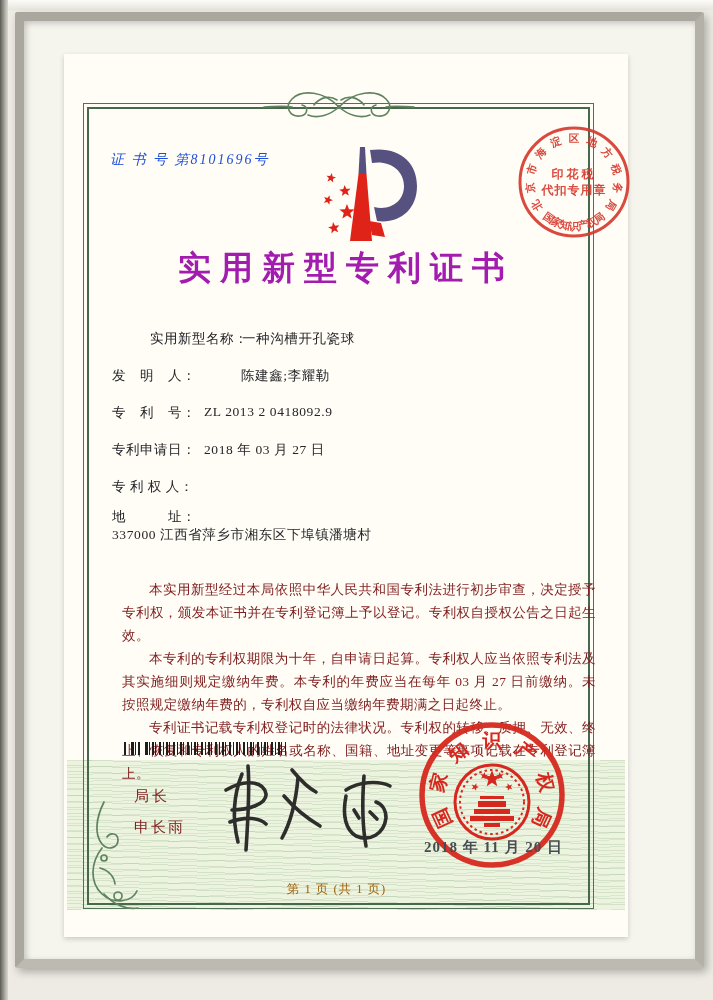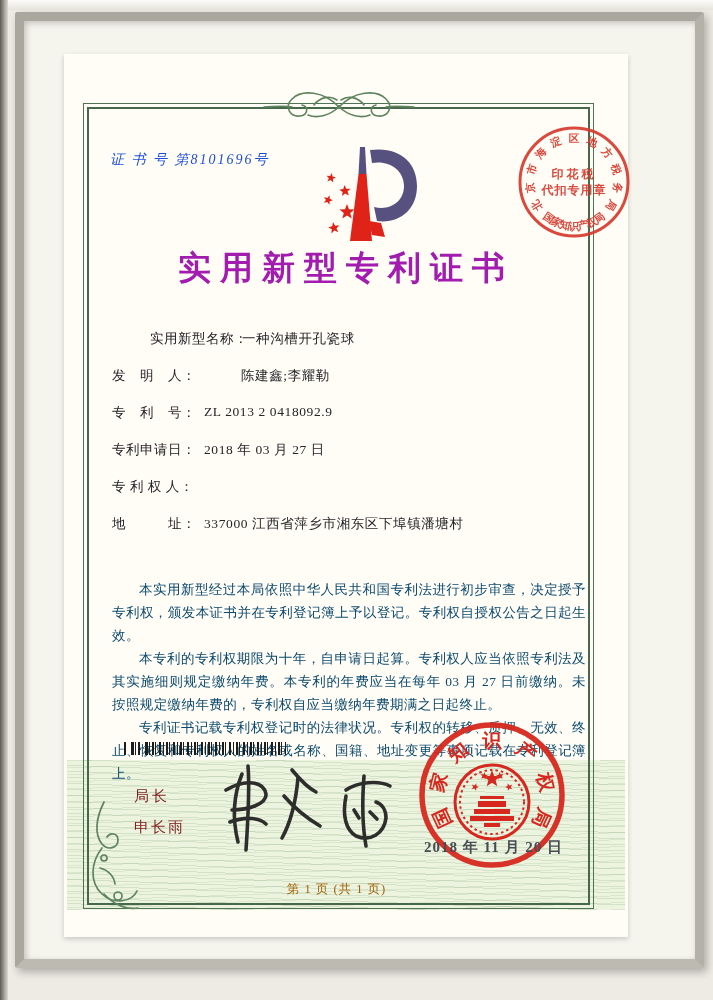--- a/index.html
+++ b/index.html
@@ -24,25 +24,25 @@
   .cert-number{position:absolute;left:46px;top:97px;font-size:14px;letter-spacing:2px;color:#1d4ed8;z-index:4;font-style:italic;}
   .logo{position:absolute;left:253px;top:90px;z-index:4;}
   .title{position:absolute;left:0;top:192px;width:100%;text-align:center;font-size:33px;
          font-weight:600;letter-spacing:9px;color:#a21caf;z-index:4;}
   .fields{position:absolute;left:48px;top:276px;width:470px;z-index:4;}
   .field-row{position:absolute;left:0;display:flex;font-size:13.5px;color:#26262a;white-space:nowrap;}
   .field-row .flabel{flex:none;width:92px;letter-spacing:.5px;}
   .field-row .fvalue{letter-spacing:.6px;}
   .field-row:nth-of-type(1){top:0;margin-left:38px;} .field-row:nth-of-type(2){top:37px;gap:37px;}
   .field-row:nth-of-type(3){top:74px;} .field-row:nth-of-type(4){top:111px;}
-  .field-row:nth-of-type(5){top:148px;} .field-row:nth-of-type(6){top:185px;}
+  .field-row:nth-of-type(5){top:148px;} .field-row:nth-of-type(6){top:178px;flex-direction:column;}
   .grant-row{position:absolute;left:48px;top:498px;width:480px;display:flex;font-size:13.5px;color:#26262a;z-index:4;white-space:nowrap;}
   .grant-left{width:268px;} .grant-right{}
-  .body-text{position:absolute;left:48px;top:524px;width:474px;z-index:4;font-size:13.5px;
-             line-height:23px;color:#0c4a6e;letter-spacing:.4px;text-align:justify;}
+  .body-text{position:absolute;left:58px;top:524px;width:474px;z-index:4;font-size:13.5px;
+             line-height:23px;color:#7f1d1d;letter-spacing:.4px;text-align:justify;}
   .body-text p{margin:0;text-indent:2em;}
   .barcode{position:absolute;left:60px;top:688px;width:162px;height:13px;z-index:5;
       background:repeating-linear-gradient(90deg,#1d1d1d 0 2px,transparent 2px 3.5px,#1d1d1d 3.5px 4.2px,
                  transparent 4.2px 7px,#1d1d1d 7px 9.5px,transparent 9.5px 11px,#1d1d1d 11px 11.8px,transparent 11.8px 14px);}
   .signer{position:absolute;left:70px;top:733px;z-index:5;color:#7f1d1d;}
   .signer .s-title{font-size:15px;letter-spacing:3px;}
   .signer .s-name{font-size:15px;letter-spacing:2px;margin-top:12px;}
   .signature{position:absolute;left:148px;top:706px;z-index:5;}
   .seal{position:absolute;left:350px;top:663px;z-index:5;}
   .seal-date{position:absolute;left:360px;top:784px;z-index:6;font-size:15px;color:#474c53;

